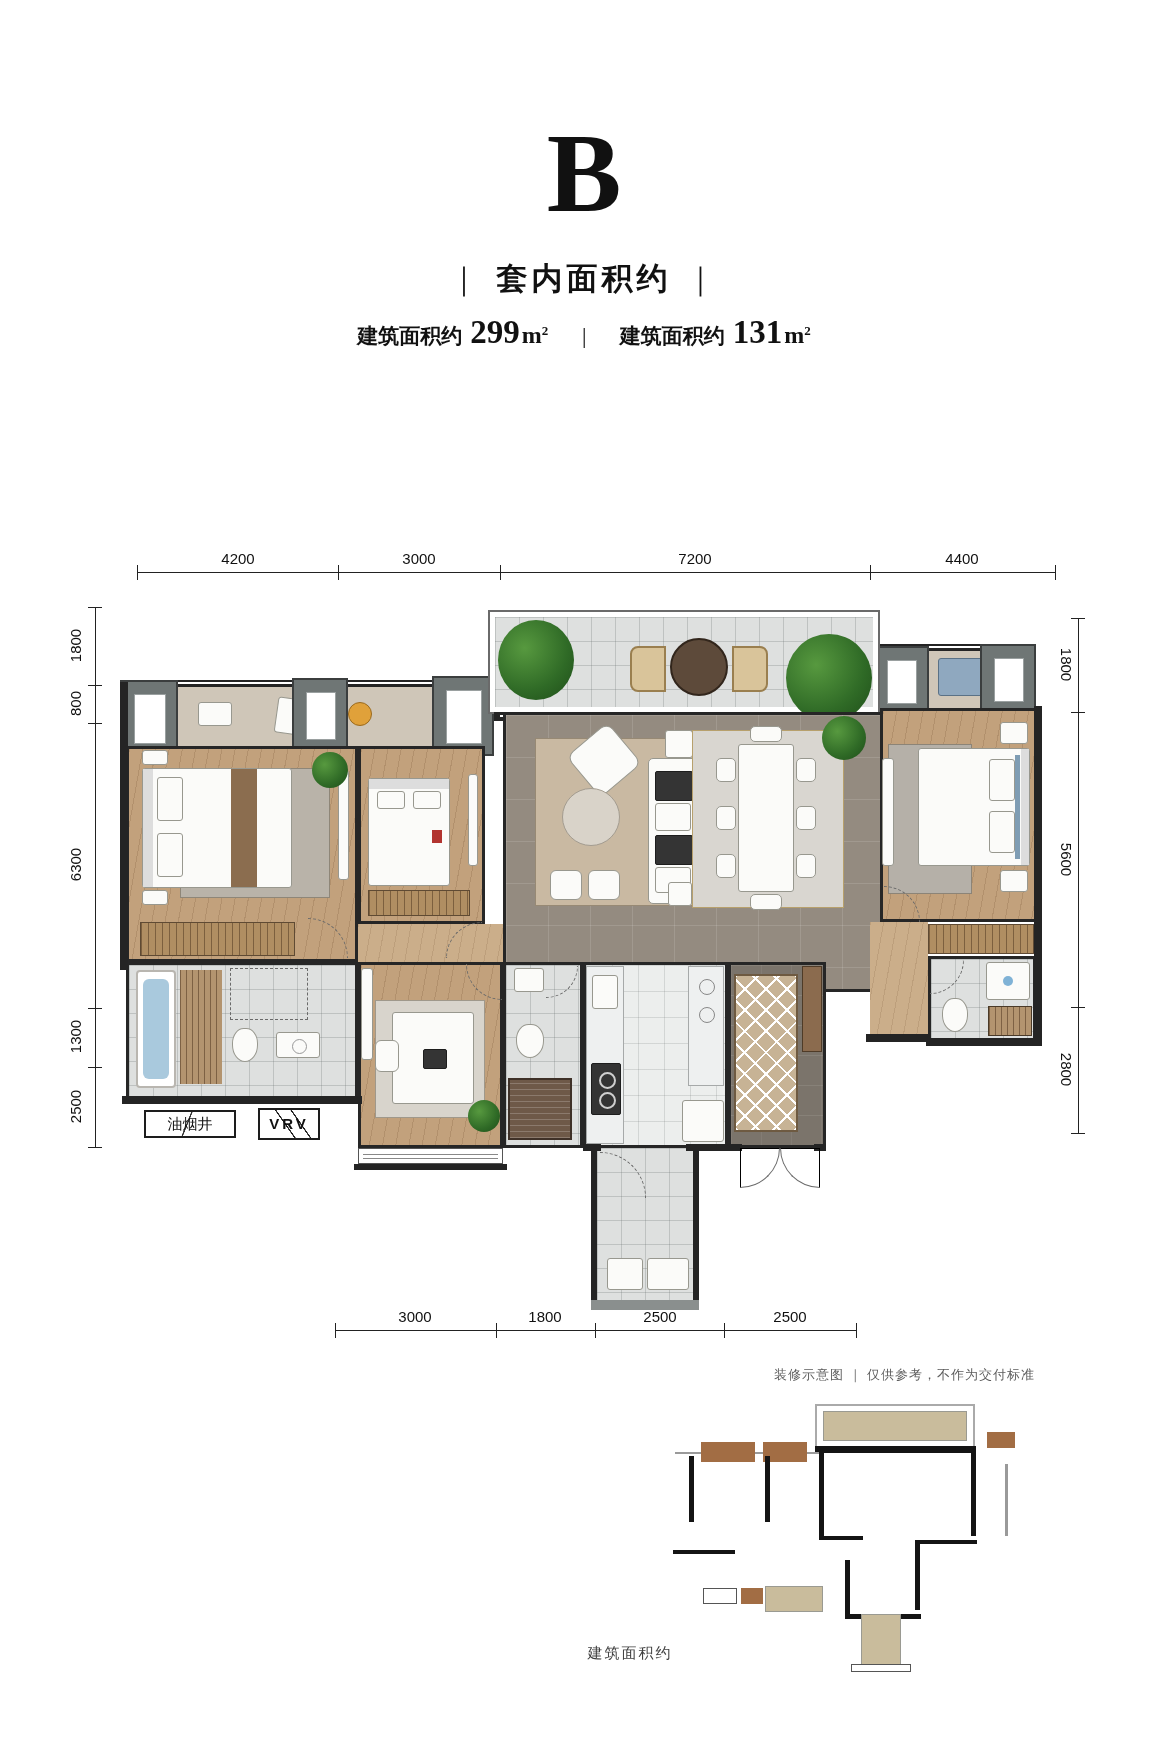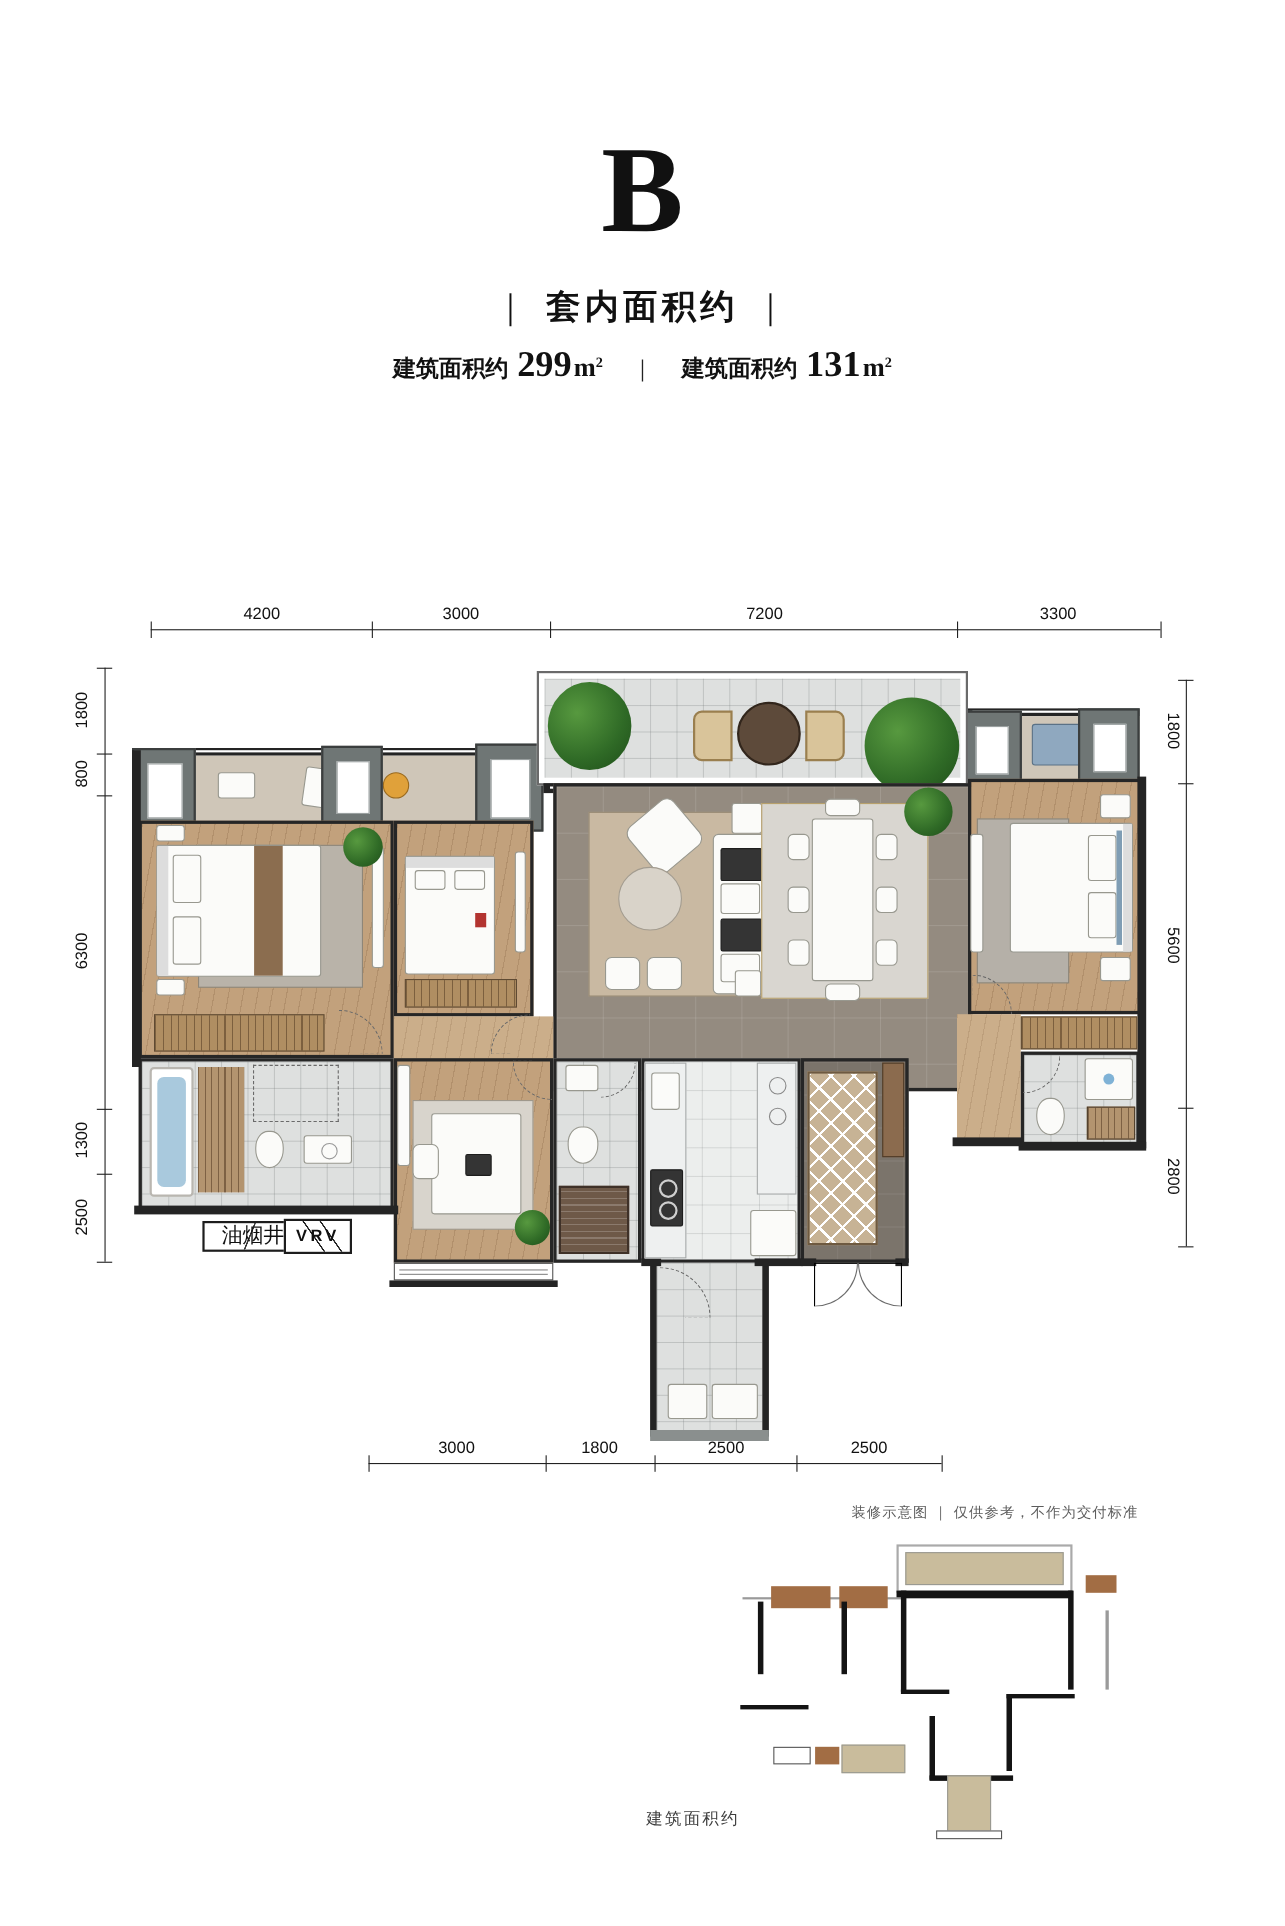--- a/index.html
+++ b/index.html
@@ -43,21 +43,21 @@
   .plant{border-radius:50%;background:radial-gradient(circle at 35% 35%,#57993f,#2f6a26 60%,#1e4c19);}
   .furn{background:#fbfbf9;border:1px solid #98988f;border-radius:3px;box-sizing:border-box;}
   .dark{background:#343434;border:1px solid #1d1d1d;border-radius:2px;}
   .rug{border:1px solid rgba(90,80,60,.45);box-sizing:border-box;}
   .arc{border:1.4px dashed #6a6a6a;box-sizing:border-box;background:transparent;}
   .arc-tl{border-radius:100% 0 0 0;border-bottom:none;border-right:none;}
   .arc-tr{border-radius:0 100% 0 0;border-bottom:none;border-left:none;}
   .arc-bl{border-radius:0 0 0 100%;border-top:none;border-right:none;}
   .arc-br{border-radius:0 0 100% 0;border-top:none;border-left:none;}
   .labelbox{border:2px solid #1d1d1d;background:#fff;color:#111;text-align:center;box-sizing:border-box;}
-  #smoke-box{font-size:19px;line-height:24px;background-image:linear-gradient(112deg,transparent 46%,#333 46.5%,#333 47.5%,transparent 48%);margin-left:40px;}
+  #smoke-box{font-size:15px;line-height:24px;background-image:linear-gradient(112deg,transparent 46%,#333 46.5%,#333 47.5%,transparent 48%);}
   #vrv-box{font-size:15px;font-weight:bold;letter-spacing:3px;line-height:28px;
            background-image:linear-gradient(55deg,transparent 44%,#222 44.5%,#222 46%,transparent 46.5%),linear-gradient(55deg,transparent 64%,#222 64.5%,#222 66%,transparent 66.5%);}
   
   #disclaimer{font-size:13px;color:#5d5d5d;letter-spacing:1px;text-align:right;}
   #structure-caption{font-size:15px;color:#3f3f3f;letter-spacing:2px;text-align:center;}
   .sd-wall{background:#141414;position:absolute;}
   .sd-gray{background:#9a9a9a;position:absolute;}
   .sd-brown{background:#a26d44;position:absolute;}
   .sd-tan{background:#c9bc9c;border:1px solid #9a9a92;position:absolute;box-sizing:border-box;}
   .sd-box{background:#fff;border:1px solid #555;position:absolute;box-sizing:border-box;}
@@ -78,21 +78,21 @@
   <div>
     <div class="abs dline" style="left:57px;top:42px;width:918px;height:1px;"></div>
     <div class="abs tick" style="left:57px;top:35px;width:1px;height:15px;"></div>
     <div class="abs tick" style="left:258px;top:35px;width:1px;height:15px;"></div>
     <div class="abs tick" style="left:420px;top:35px;width:1px;height:15px;"></div>
     <div class="abs tick" style="left:790px;top:35px;width:1px;height:15px;"></div>
     <div class="abs tick" style="left:975px;top:35px;width:1px;height:15px;"></div>
     <div class="abs dimlab" style="left:118px;top:20px;">4200</div>
     <div class="abs dimlab" style="left:299px;top:20px;">3000</div>
     <div class="abs dimlab" style="left:575px;top:20px;">7200</div>
-    <div class="abs dimlab" style="left:842px;top:20px;">3300</div>
+    <div class="abs dimlab" style="left:842px;top:20px;">4400</div>
   </div>
 
   <div>
     <div class="abs dline" style="left:15px;top:77px;width:1px;height:540px;"></div>
     <div class="abs tick" style="left:8px;top:77px;width:14px;height:1px;"></div>
     <div class="abs tick" style="left:8px;top:155px;width:14px;height:1px;"></div>
     <div class="abs tick" style="left:8px;top:193px;width:14px;height:1px;"></div>
     <div class="abs tick" style="left:8px;top:478px;width:14px;height:1px;"></div>
     <div class="abs tick" style="left:8px;top:537px;width:14px;height:1px;"></div>
     <div class="abs tick" style="left:8px;top:617px;width:14px;height:1px;"></div>

